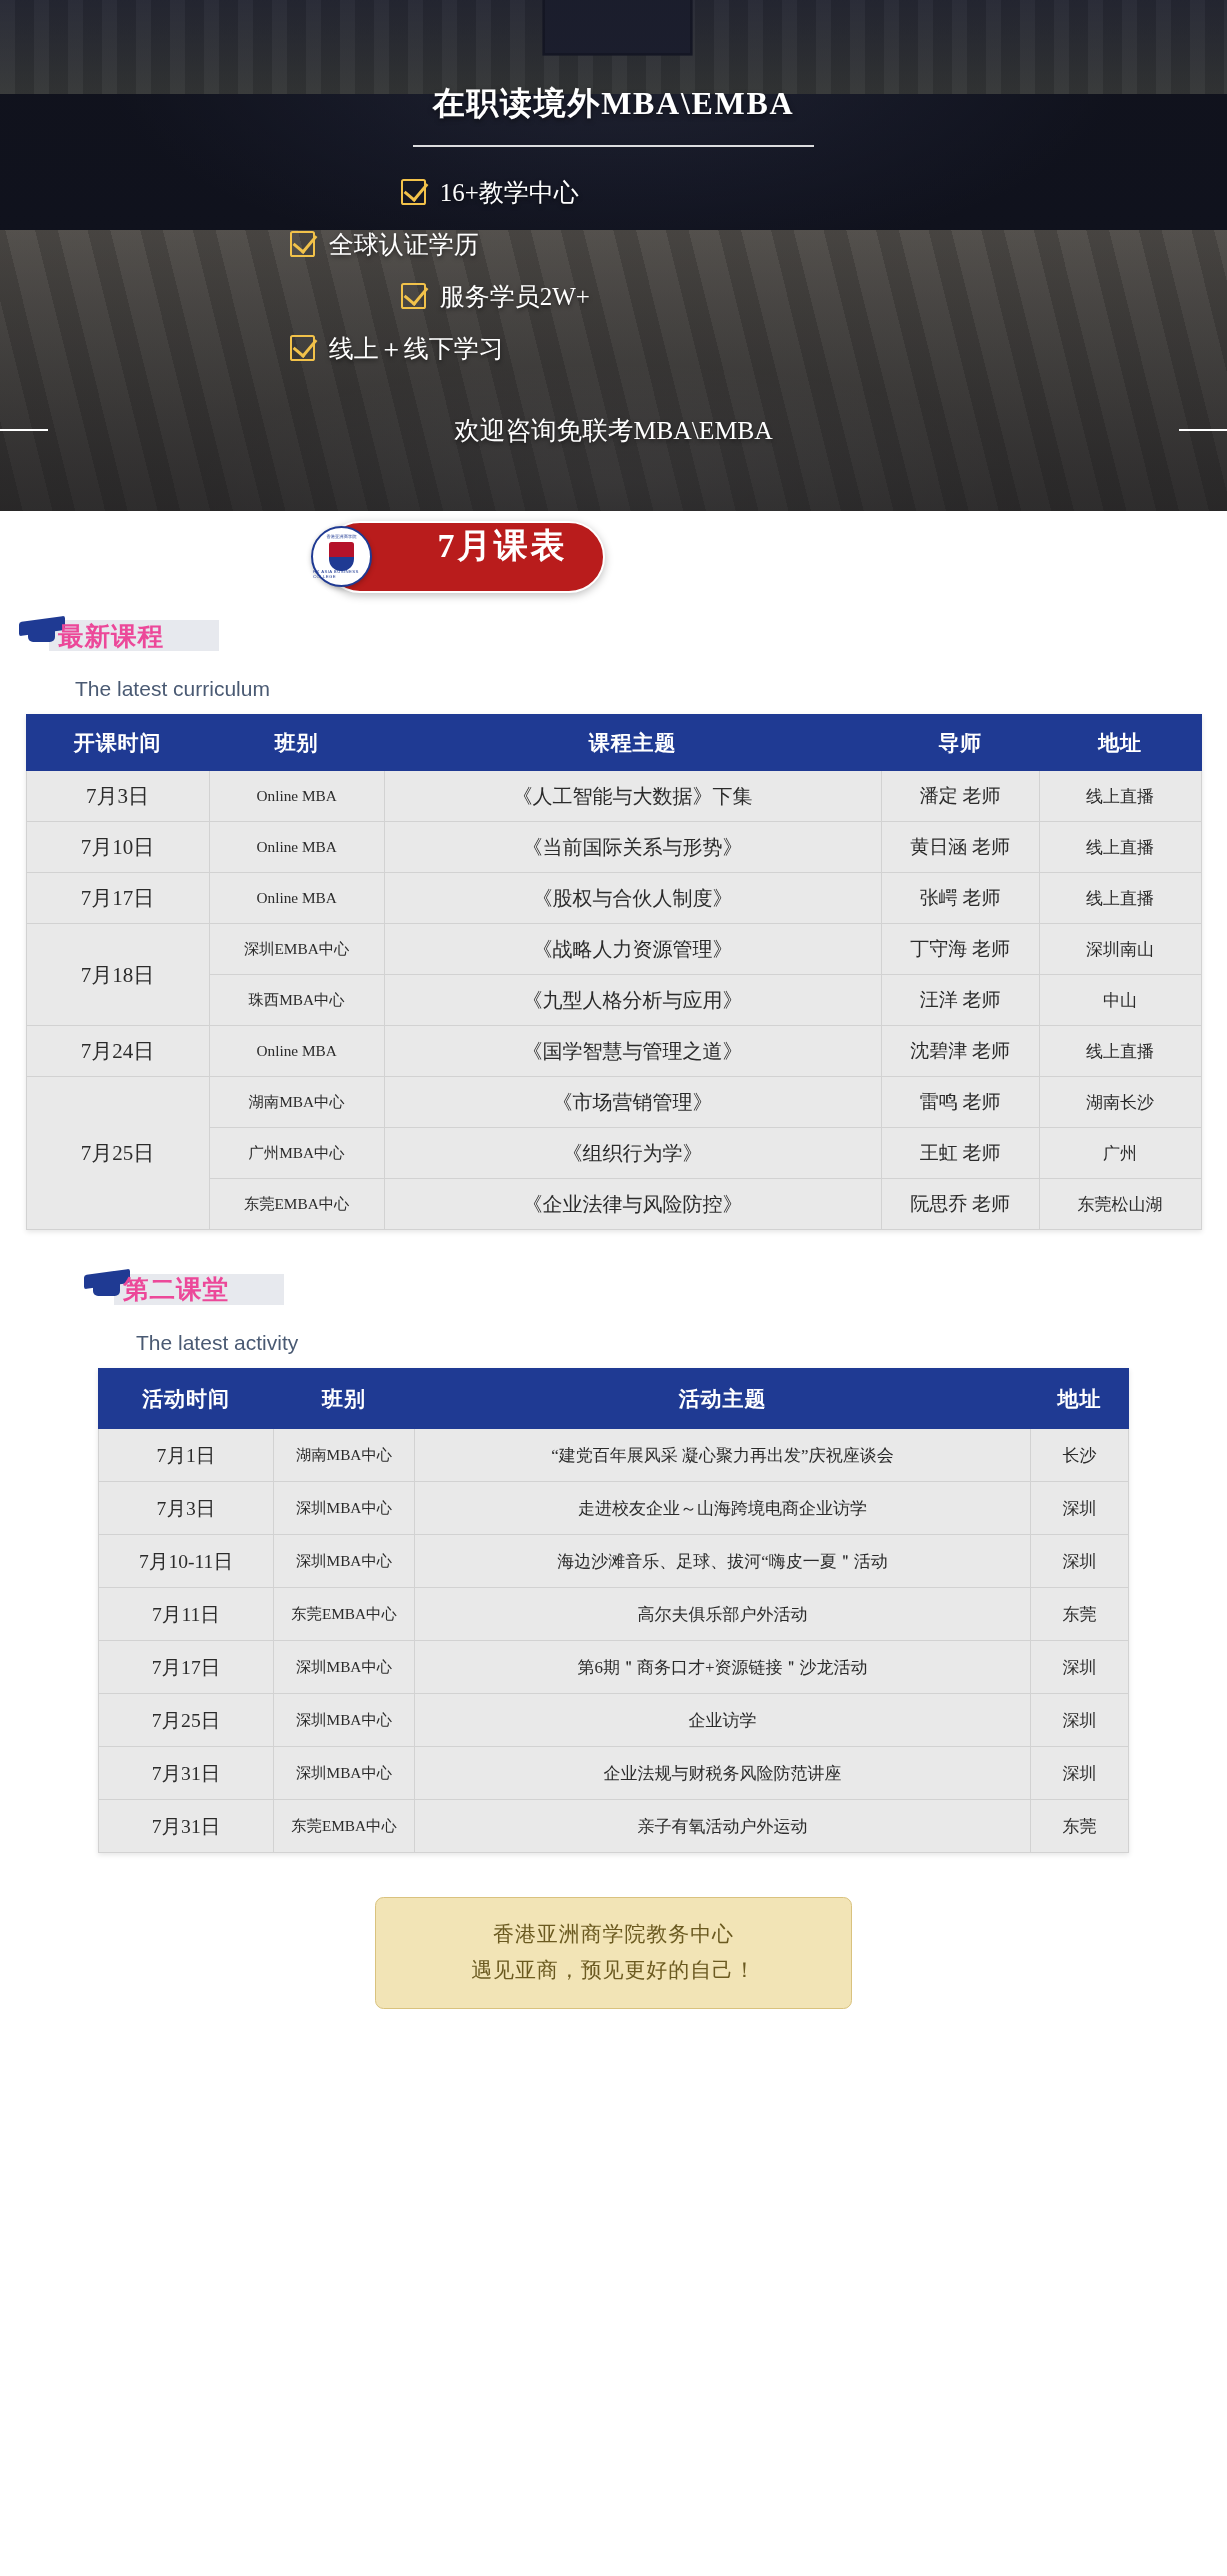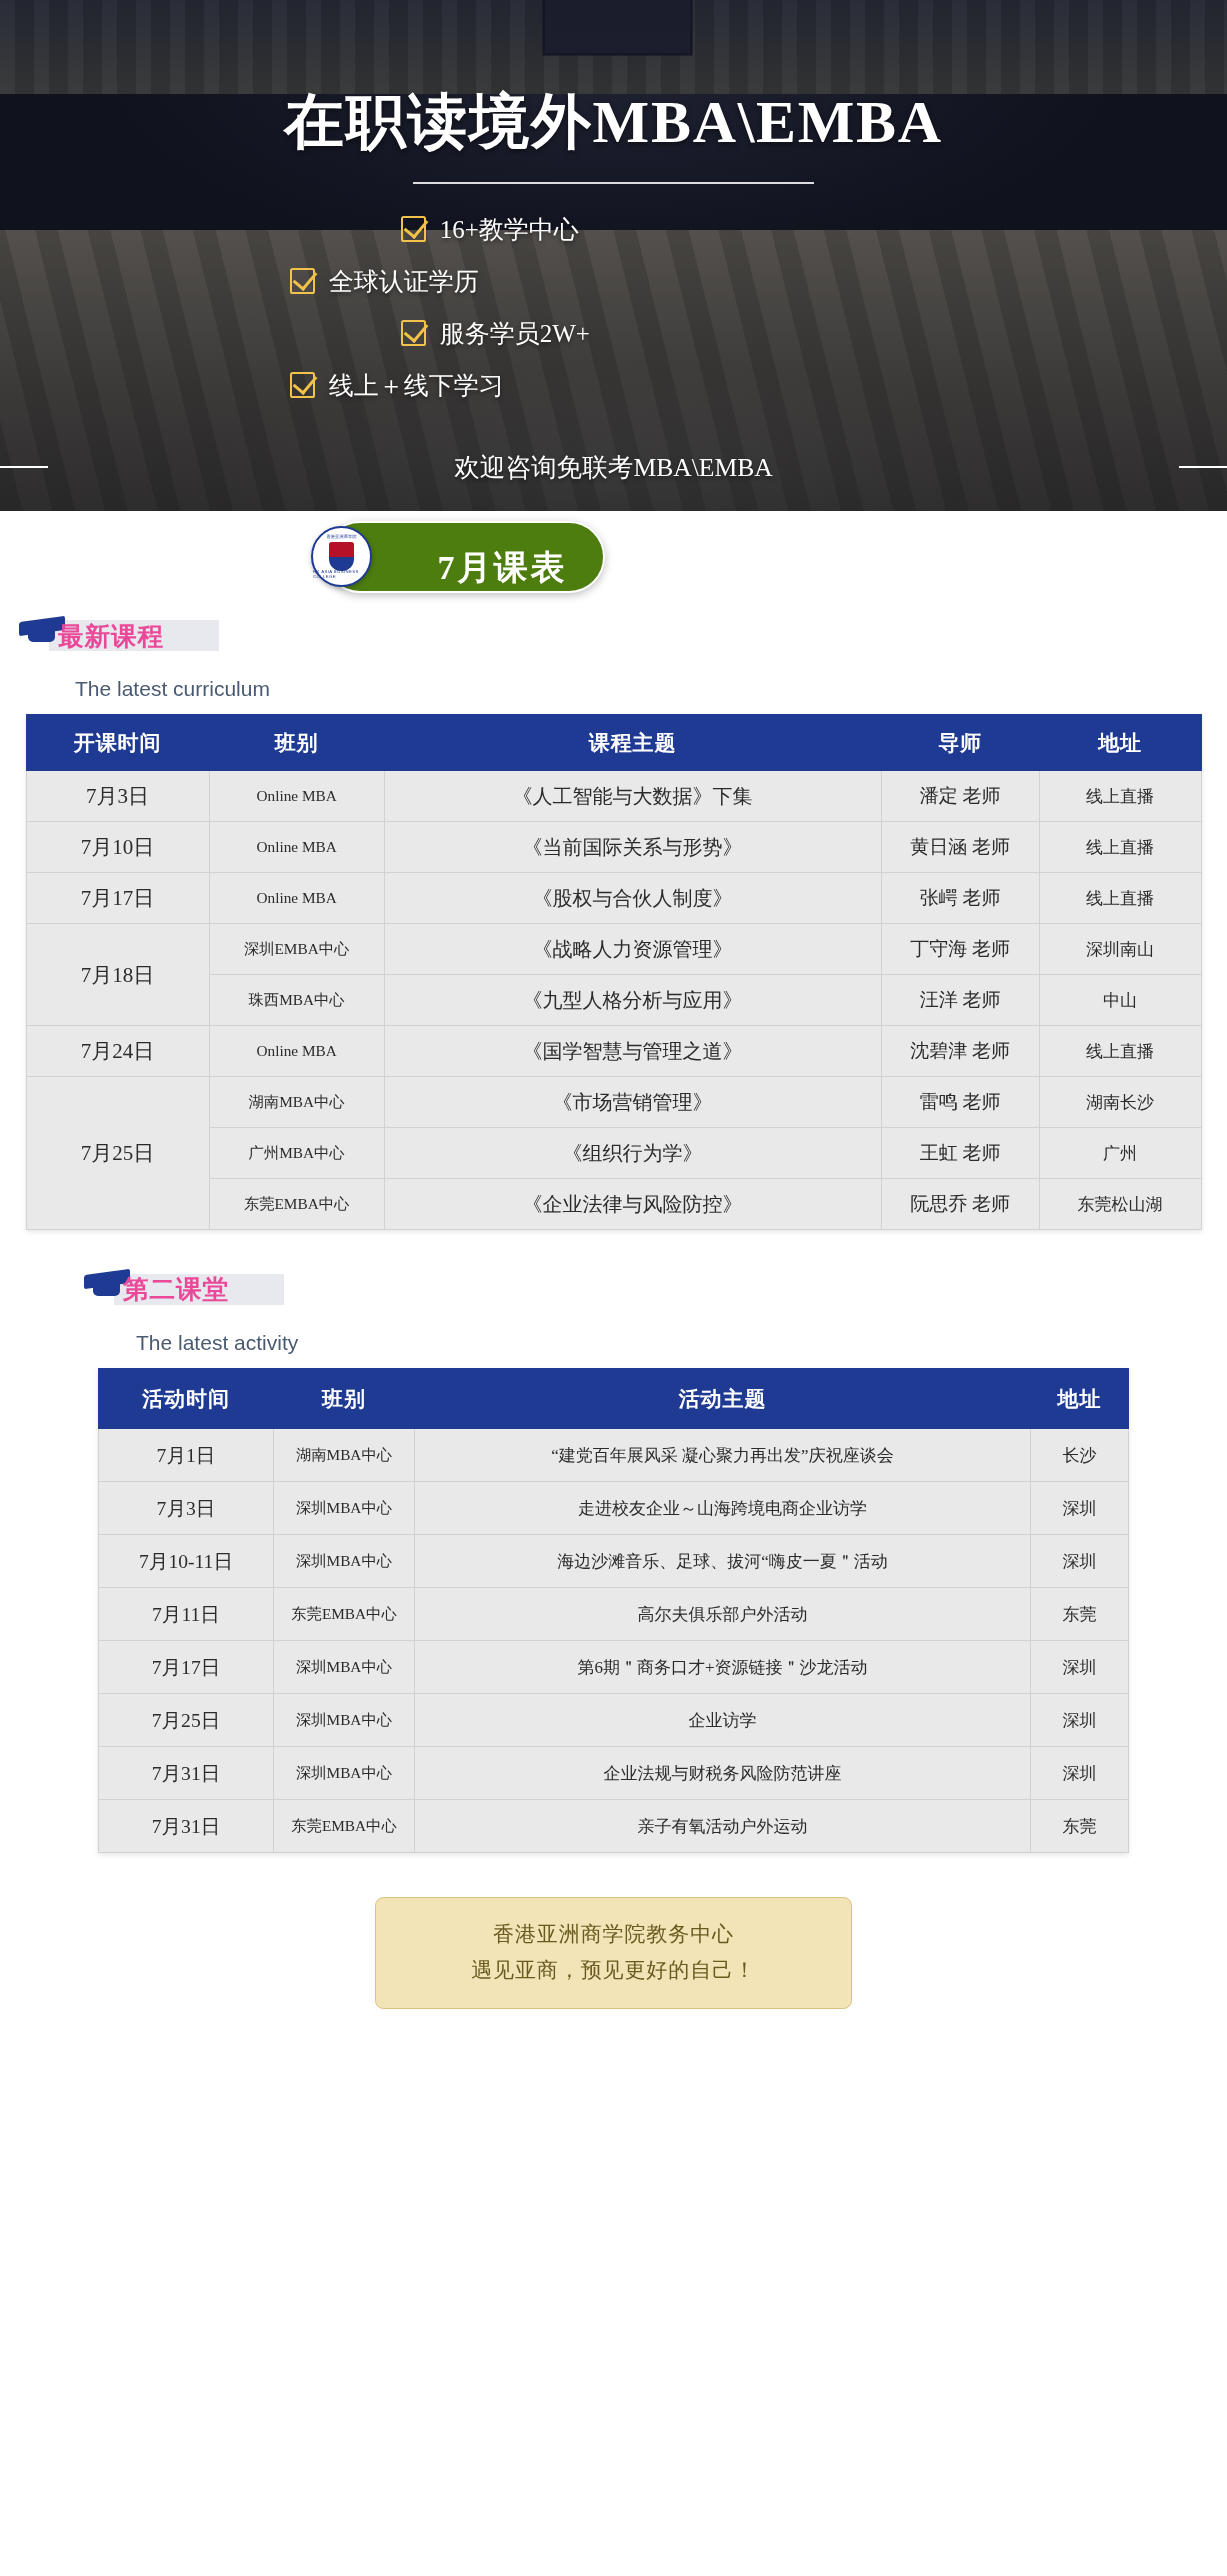--- a/index.html
+++ b/index.html
@@ -57,21 +57,21 @@
   }
   .hero-inner {
     position: relative;
     z-index: 3;
     text-align: center;
     color: #fff;
     padding-top: 82px;
   }
   .hero-title {
     font-family: "Liberation Serif", serif;
-    font-size: 60px;
+    font-size: 32px;
     font-weight: 700;
     letter-spacing: 1.7px;
     text-shadow: 0 1.7px 5.1px rgba(0,0,0,.5);
   }
   .hero-rule {
     width: 401px;
     height: 1.7px;
     margin: 19px auto 0;
     background: rgba(255,255,255,.85);
   }
@@ -129,26 +129,26 @@
   
   .banner-wrap {
     position: relative;
     height: 94px;
     margin-top: 8.5px;
   }
   .month-pill {
     position: absolute;
     left: 324px; top: 1.7px;
     width: 281px; height: 72px;
-    background: #4d7c0f;
+    background: #b91c1c;
     border-radius: 36px;
     border: 2.6px solid #fff;
     box-shadow: 0 2.6px 8.5px rgba(0,0,0,.25);
     display: flex;
-    align-items: flex-end;
+    align-items: flex-start;
     justify-content: flex-end;
     padding-right: 36px;
   }
   .month-pill span {
     color: #fff;
     font-size: 34px;
     font-weight: 700;
     letter-spacing: 2.6px;
     font-family: "Liberation Serif", serif;
   }

